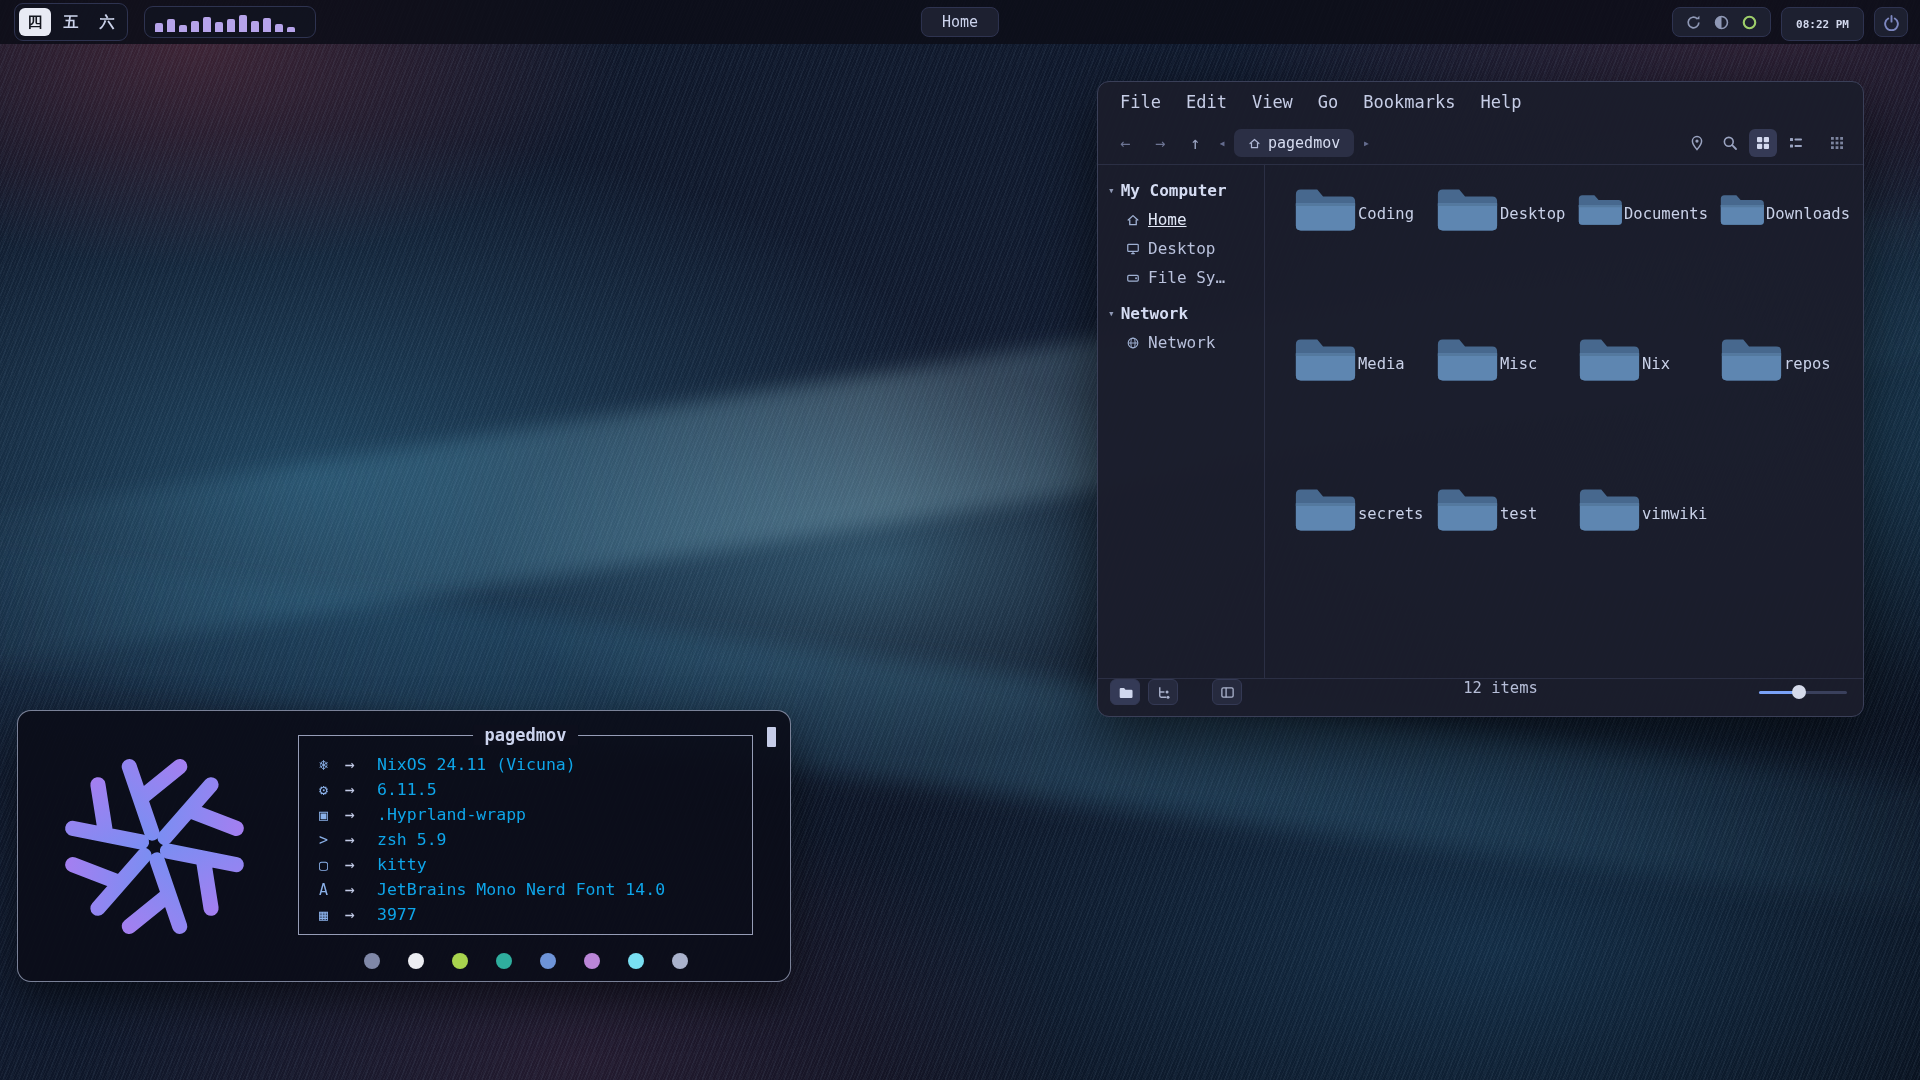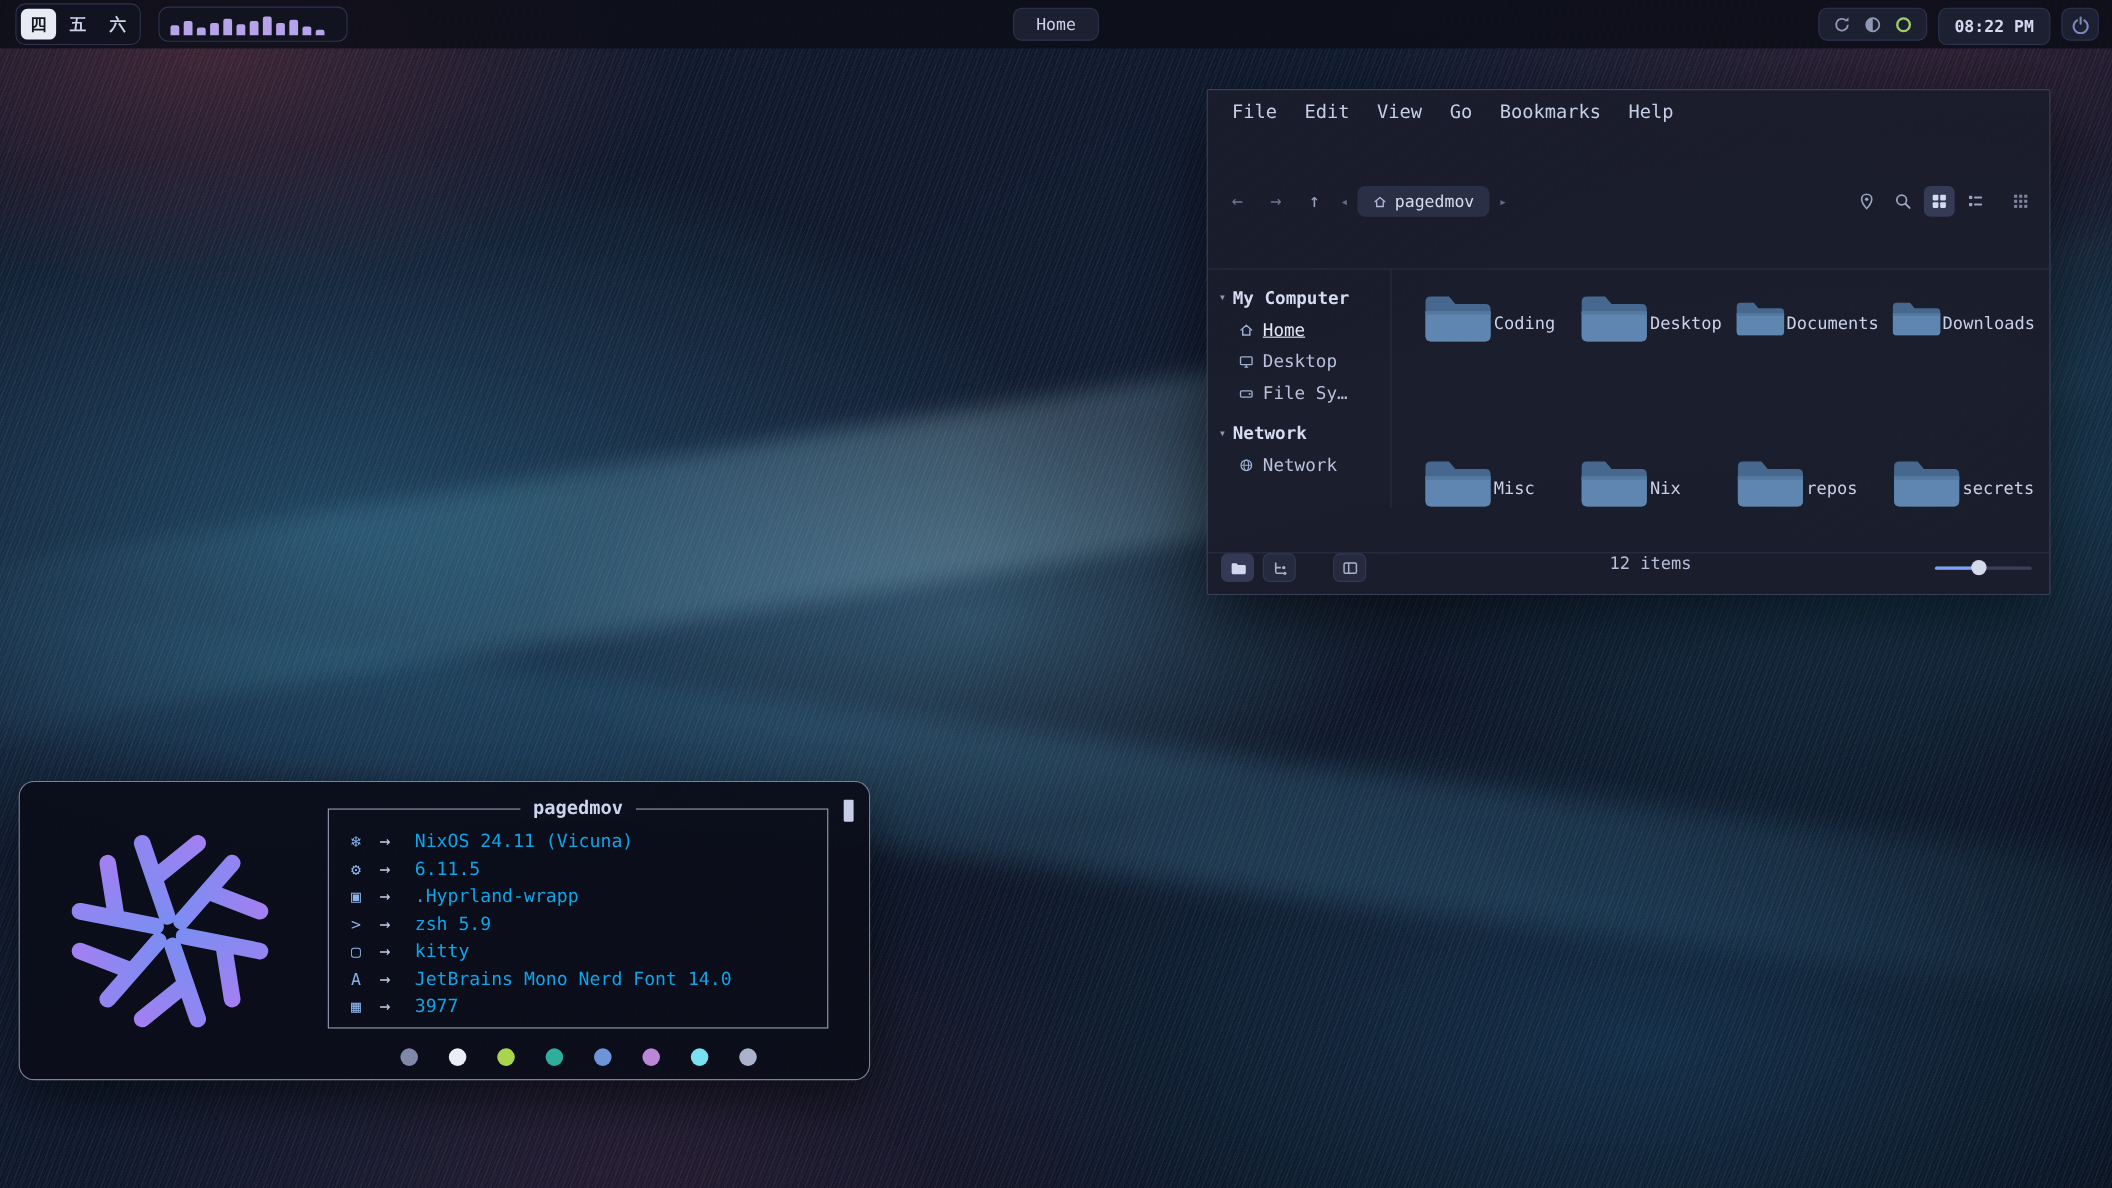--- a/index.html
+++ b/index.html
@@ -68,35 +68,35 @@
   .tray{ position:absolute; right:12px; top:7px; display:flex; gap:10px; height:30px; }
   .tray-pill{
     display:flex; align-items:center; gap:11px; padding:0 12px;
     background:#1d2030; border:1px solid #2e3350; border-radius:8px;
   }
   .tray-pill svg{ width:17px; height:17px; cursor:pointer; }
   .ic-sync{ color:#8f98b5; } .ic-night{ color:#8f98b5; } .ic-ring{ color:#9ece6a; }
   .clock-pill{
     display:flex; align-items:center; padding:16px 14px;
     background:#1d2030; border:1px solid #2e3350; border-radius:8px;
-    color:#d3d9ee; font-size:15px; font-weight:bold; cursor:pointer;
+    color:#d3d9ee; font-size:11px; font-weight:bold; cursor:pointer;
   }
   .power-btn{
     width:34px; display:flex; align-items:center; justify-content:center;
     background:#1d2030; border:1px solid #2e3350; border-radius:8px; color:#7d87c0; cursor:pointer;
   }
   .power-btn svg{ width:17px; height:17px; }
 
   
   .fm{
-    position:absolute; left:1097px; top:81px; width:767px; height:460px;
+    position:absolute; left:1097px; top:81px; width:767px; height:636px;
     background:rgba(27,29,43,0.97);
-    border:1px solid #3a3f58; border-radius:2px;
+    border:1px solid #3a3f58; border-radius:12px;
     box-shadow:0 22px 60px rgba(0,0,0,0.55);
-    display:flex; flex-direction:column; z-index:20; overflow:hidden;gap:40px;
+    display:flex; flex-direction:column; z-index:20; overflow:hidden;
   }
   .fm-menubar{
     height:40px; display:flex; align-items:center; gap:25px; padding:0 22px;
     font-size:17px; color:#c6cde6; flex:none;
   }
   .fm-menubar span{ cursor:pointer; }
   .fm-toolbar{
     height:42px; display:flex; align-items:center; padding:0 12px; gap:5px;
     color:#9aa3c0; flex:none;
   }
@@ -464,20 +464,26 @@
       <div class="folder-item">
         <svg class="folder-ic">
             <use href="#sym-folder"></use>
           </svg>
         <div class="folder-label">Downloads</div>
       </div>
       <div class="folder-item">
         <svg class="folder-ic">
             <use href="#sym-folder"></use>
           </svg>
+        <div class="folder-label">Media</div>
+      </div>
+      <div class="folder-item">
+        <svg class="folder-ic">
+            <use href="#sym-folder"></use>
+          </svg>
         <div class="folder-label">Misc</div>
       </div>
       <div class="folder-item">
         <svg class="folder-ic">
             <use href="#sym-folder"></use>
           </svg>
         <div class="folder-label">Nix</div>
       </div>
       <div class="folder-item">
         <svg class="folder-ic">

